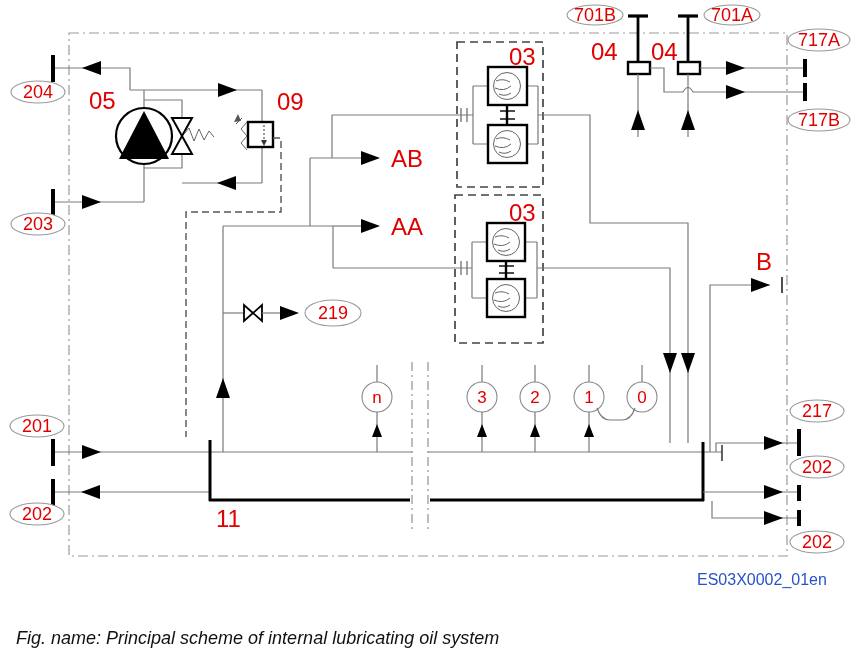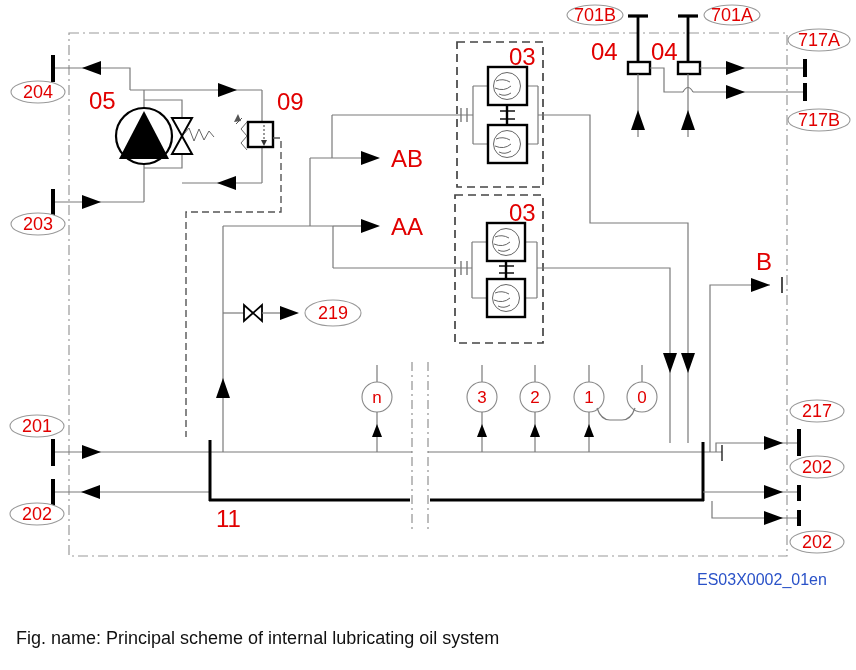--- a/index.html
+++ b/index.html
@@ -4,21 +4,21 @@
 <style>
   html,body{margin:0;padding:0;background:#ffffff;}
   .page{position:relative;width:856px;height:670px;background:#fff;overflow:hidden;
         font-family:"Liberation Sans", sans-serif;}
   svg{display:block;}
   .lbl-red{fill:#e10000;font-family:"Liberation Sans",sans-serif;}
   .big{font-size:24px;}
   .mid{font-size:18px;}
   .circ-digit{font-size:17px;}
   .code{fill:#2a52c8;font-size:16px;font-family:"Liberation Sans",sans-serif;}
-  .caption{position:absolute;left:16px;top:628px;font-size:18px;color:#111;
+  .caption{position:absolute;left:16px;top:628px;font-style:italic;font-size:18px;color:#111;
            font-family:"Liberation Sans",sans-serif;}
   .thin{stroke:#7a7a7a;stroke-width:1.2;fill:none;}
   .thick{stroke:#000;stroke-width:3;fill:none;}
   .med{stroke:#000;stroke-width:2.4;fill:#fff;}
   .blk{fill:#000;stroke:none;}
   .oval{fill:#fff;stroke:#999;stroke-width:1.1;}
   .dashbox{stroke:#444;stroke-width:1.7;fill:none;stroke-dasharray:8 5;}
   .dashdot{stroke:#999;stroke-width:1.2;fill:none;stroke-dasharray:10 4 2 4;}
   .breakline{stroke:#888;stroke-width:1.1;fill:none;stroke-dasharray:9 4 2 4;}
   .ctrl-dash{stroke:#555;stroke-width:1.4;fill:none;stroke-dasharray:7 4;}

